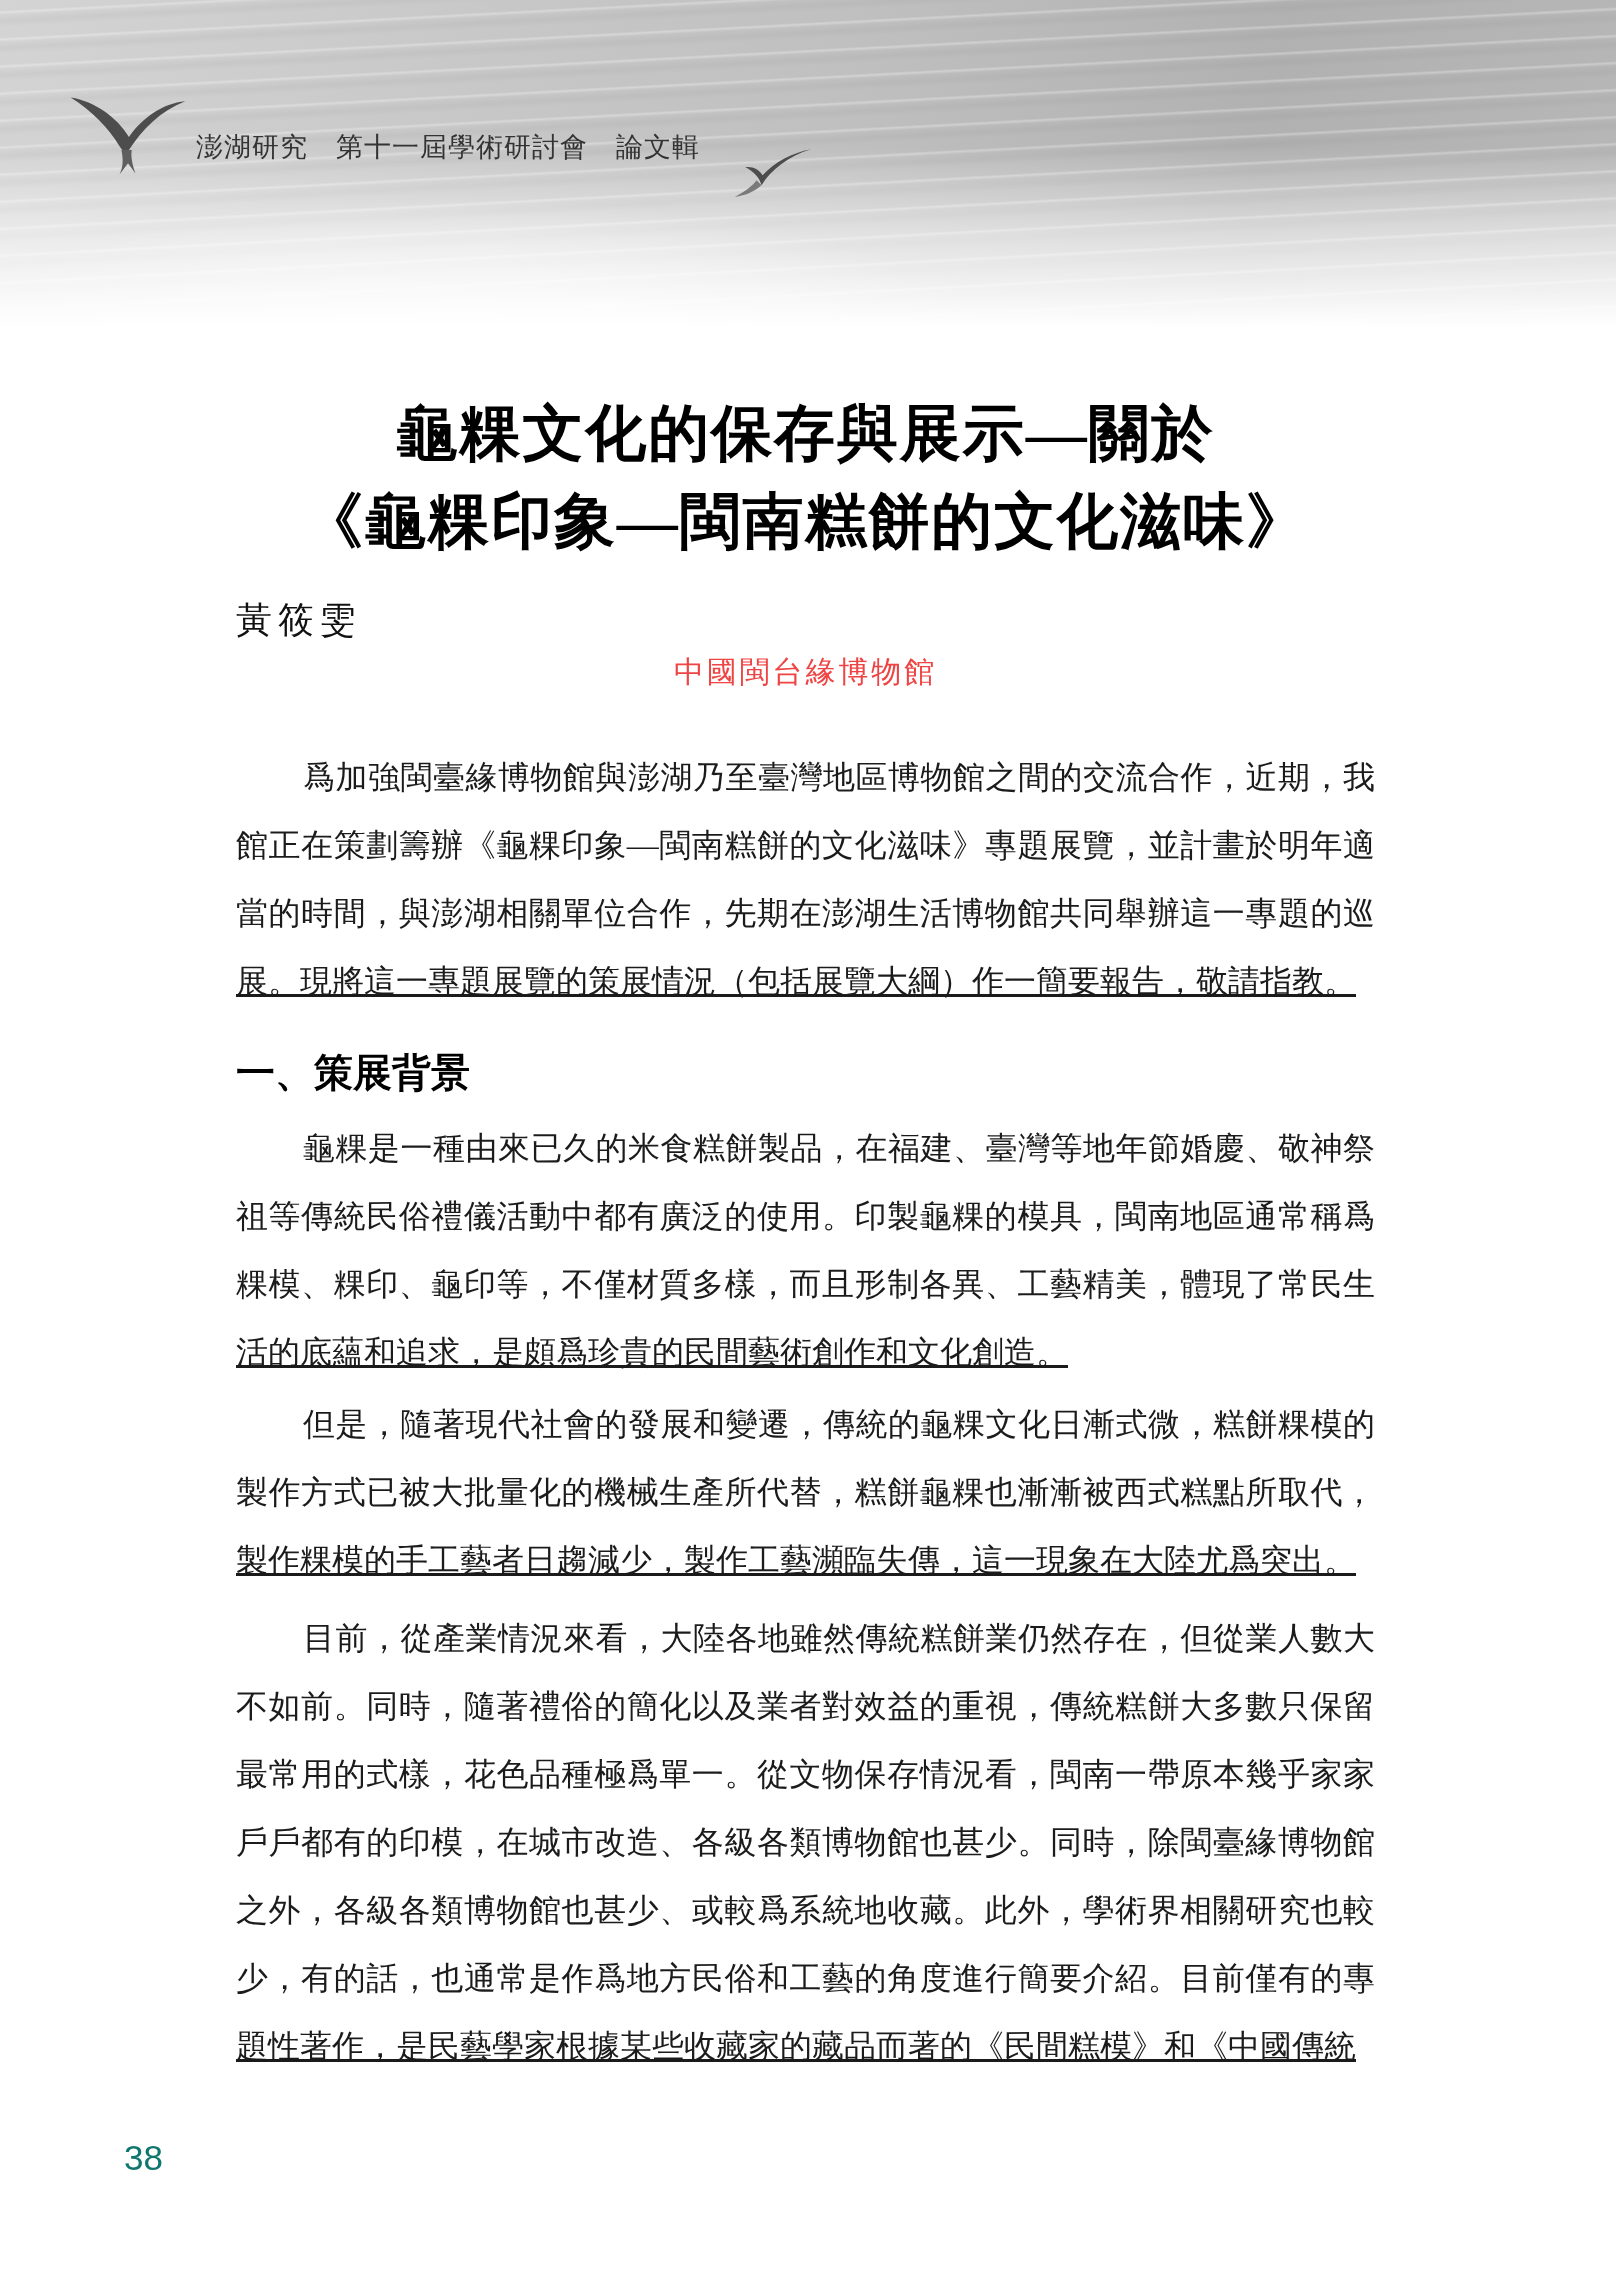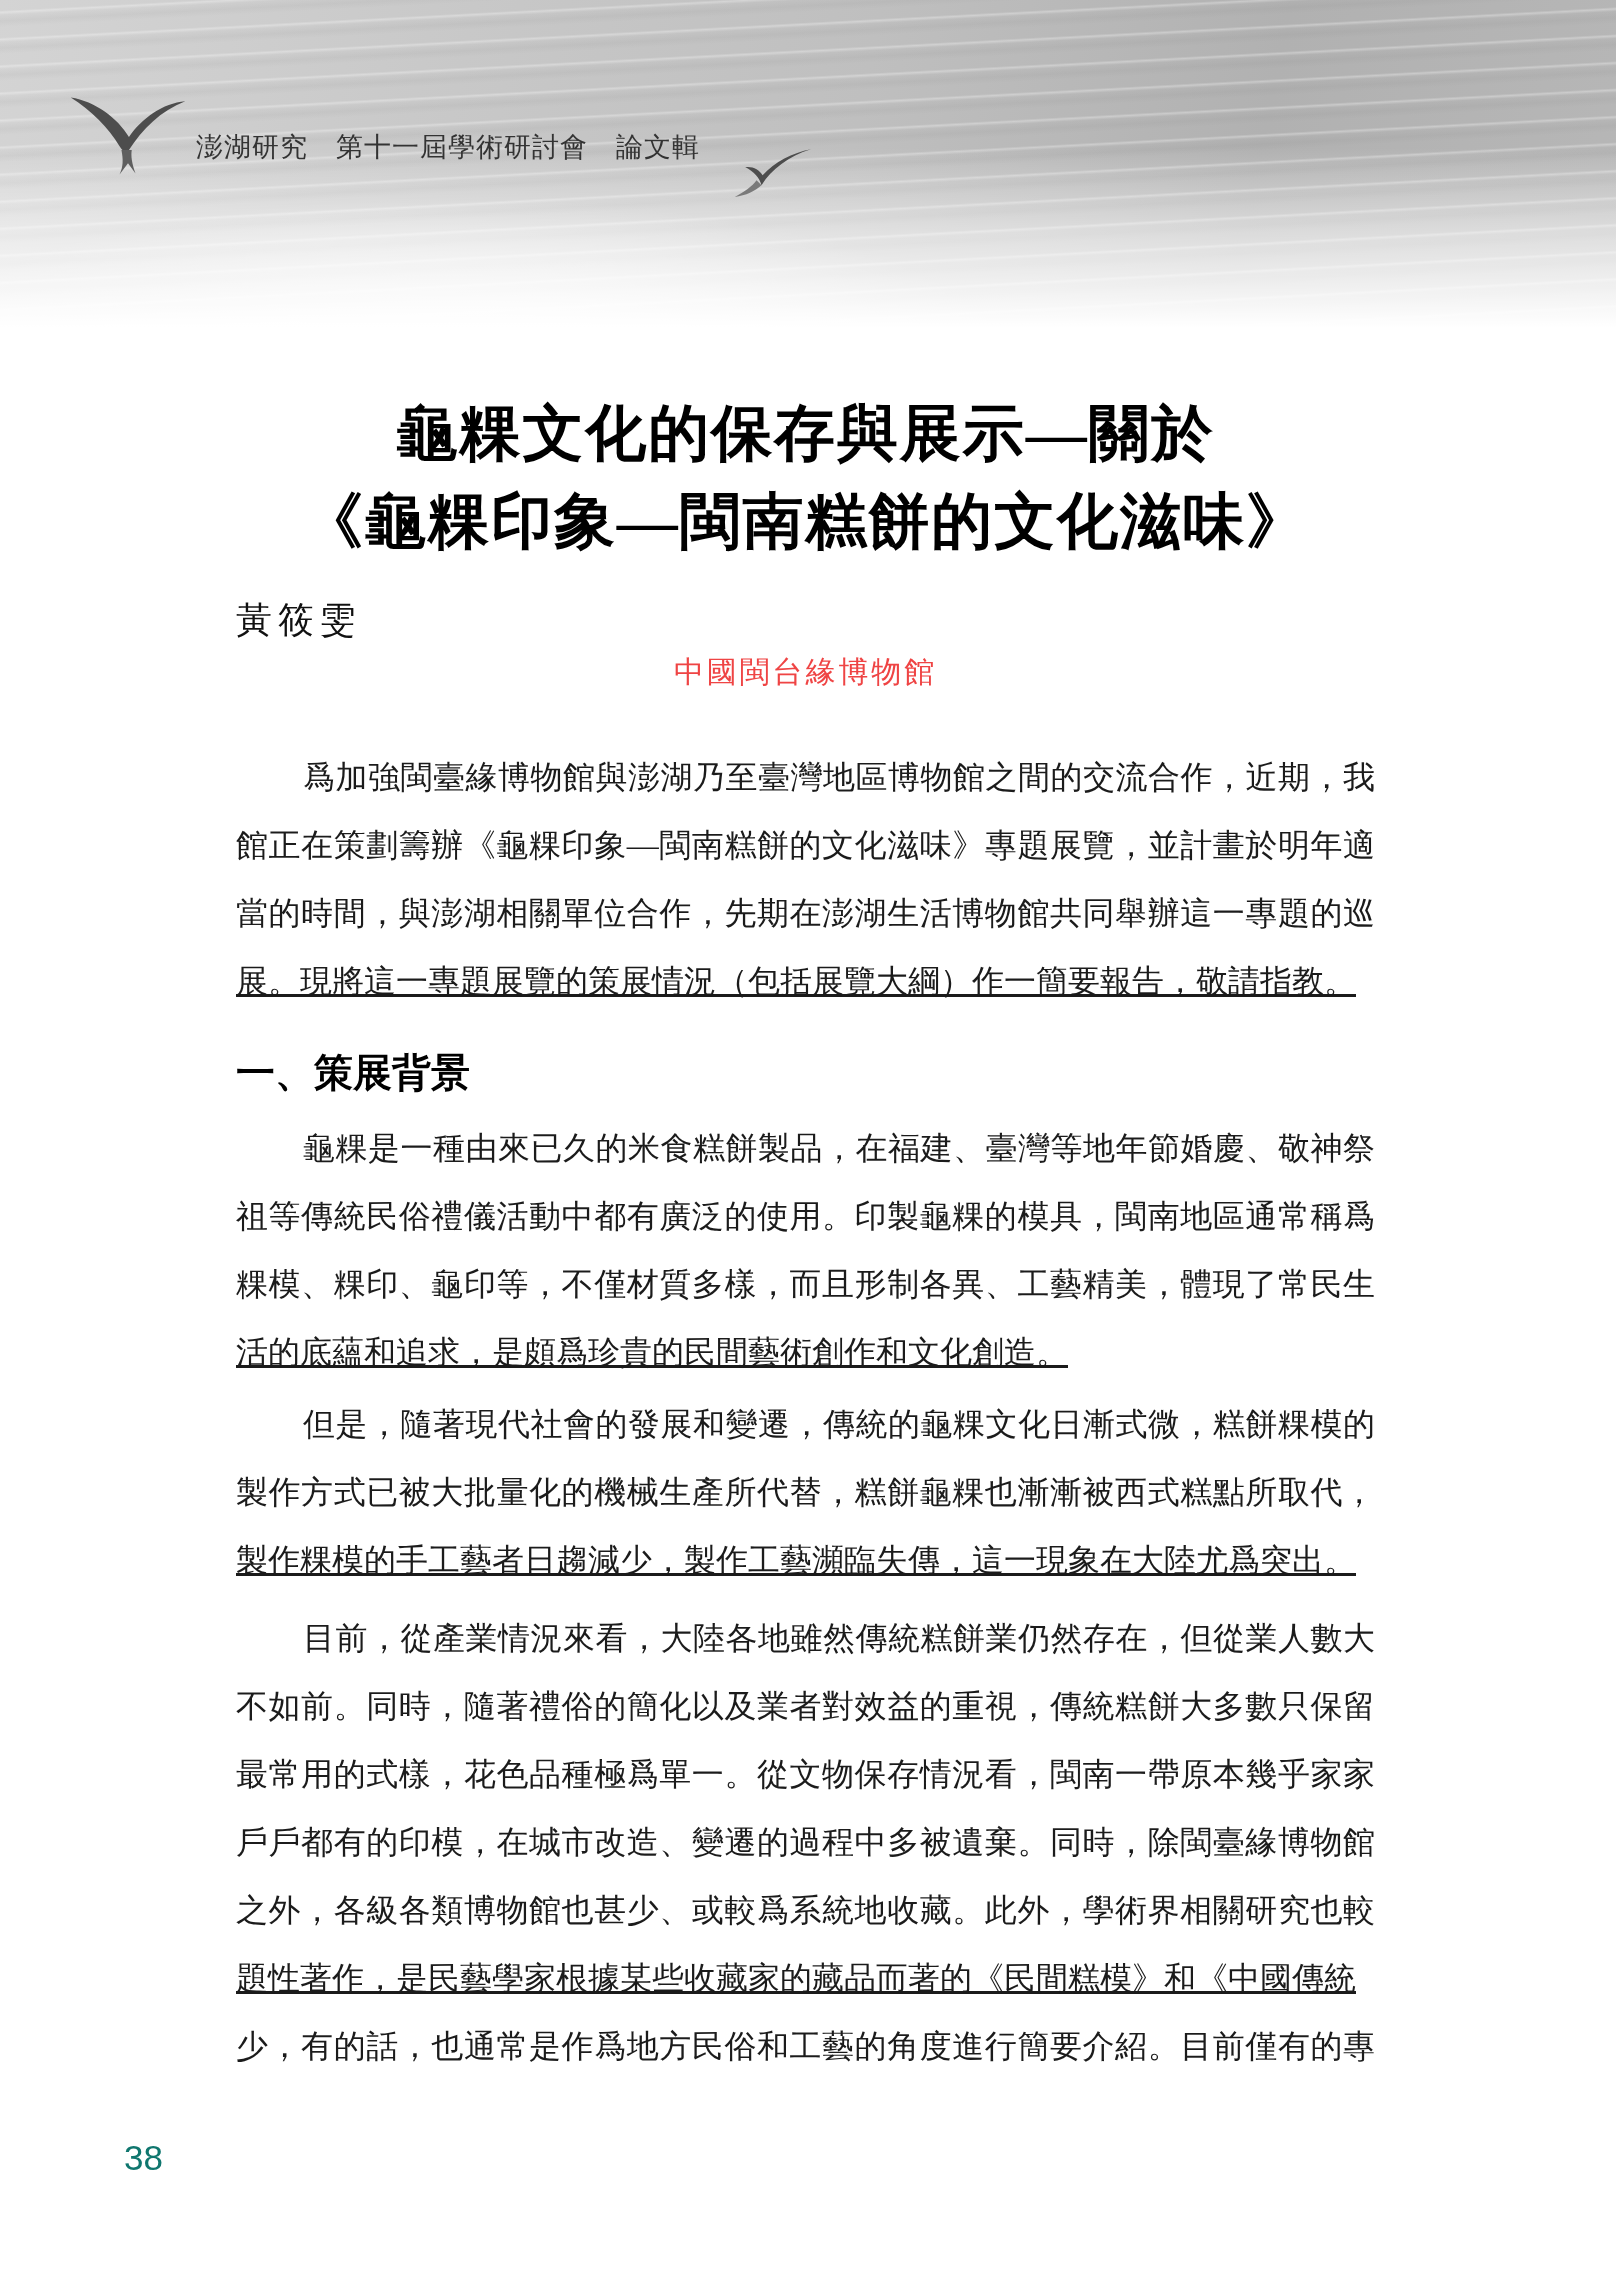--- a/index.html
+++ b/index.html
@@ -150,24 +150,24 @@
     <div class="para m-p2">
         <div class="line">但是，隨著現代社會的發展和變遷，傳統的龜粿文化日漸式微，糕餅粿模的</div>
         <div class="line">製作方式已被大批量化的機械生產所代替，糕餅龜粿也漸漸被西式糕點所取代，</div>
         <div class="line last-line">製作粿模的手工藝者日趨減少，製作工藝瀕臨失傳，這一現象在大陸尤爲突出。</div>
       </div>
 
     <div class="para m-p3">
         <div class="line">目前，從產業情況來看，大陸各地雖然傳統糕餅業仍然存在，但從業人數大</div>
         <div class="line">不如前。同時，隨著禮俗的簡化以及業者對效益的重視，傳統糕餅大多數只保留</div>
         <div class="line">最常用的式樣，花色品種極爲單一。從文物保存情況看，閩南一帶原本幾乎家家</div>
-        <div class="line">戶戶都有的印模，在城市改造、變遷的過程中多被遺棄。同時，除閩臺緣博物館</div>
+        <div class="line">戶戶都有的印模，在城市改造、各級各類博物館也甚少。同時，除閩臺緣博物館</div>
         <div class="line">之外，各級各類博物館也甚少、或較爲系統地收藏。此外，學術界相關研究也較</div>
+        <div class="line">少，有的話，也通常是作爲地方民俗和工藝的角度進行簡要介紹。目前僅有的專</div>
         <div class="line last-line">題性著作，是民藝學家根據某些收藏家的藏品而著的《民間糕模》和《中國傳統</div>
-        <div class="line">少，有的話，也通常是作爲地方民俗和工藝的角度進行簡要介紹。目前僅有的專</div>
       </div>
 
   </main>
 
   <div class="page-number">38</div>
 
 </div>
 
 
 </body></html>

